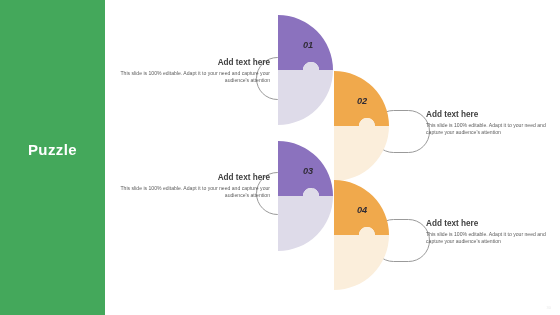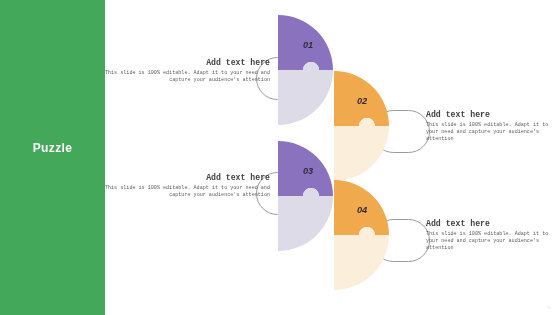--- a/index.html
+++ b/index.html
@@ -21,28 +21,28 @@
     position:absolute;left:0;top:0;
     width:105px;height:315px;
     background:#44a85b;
   }
   #sidebar-title{
     position:absolute;
     left:0;right:0;
     top:142px;
     text-align:center;
     color:#ffffff;
-    font-size:12px;
+    font-size:15px;
     font-weight:bold;
     letter-spacing:.4px;
     line-height:1;
   }
 
   
-  .txtblock{position:absolute;font-family:Liberation Mono, monospace;}
+  .txtblock{position:absolute;}
   .txt-head{
     font-size:8.2px;
     font-weight:bold;
     color:#3f3f3f;
     line-height:1.1;
     margin:0 0 3px 0;
   }
   .txt-body{
     font-size:5.1px;
     color:#5d5d5d;

